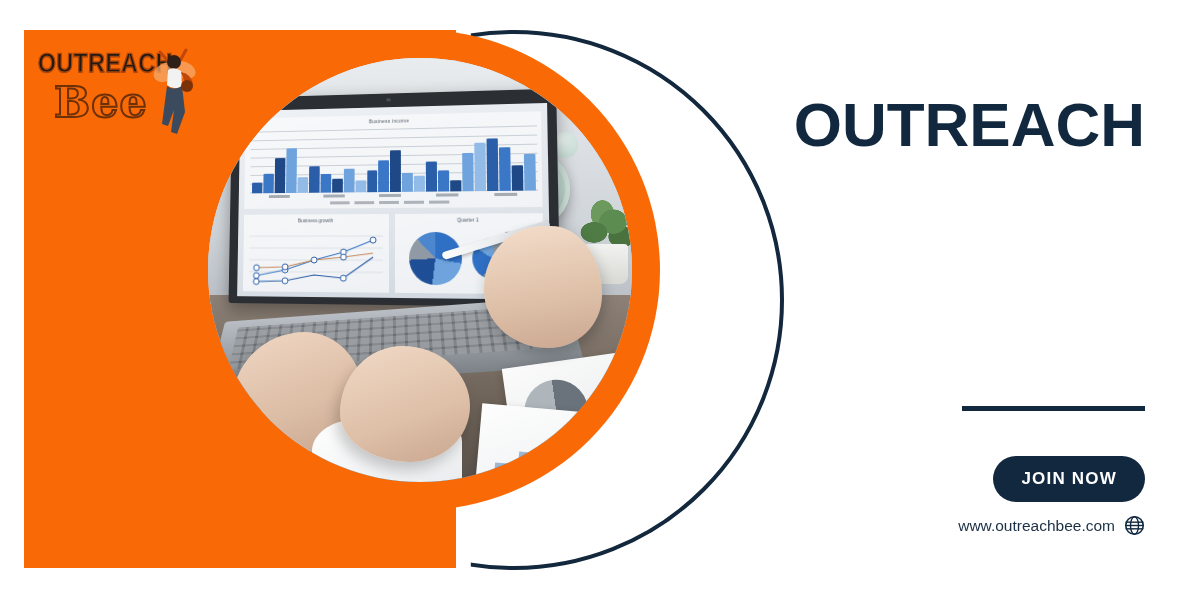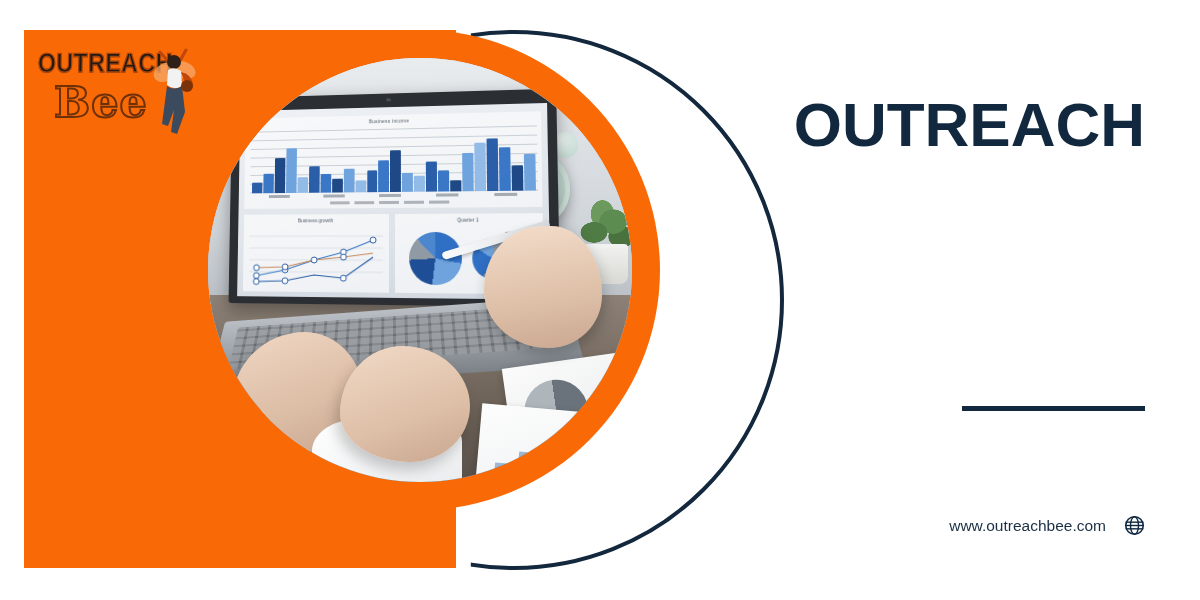--- a/index.html
+++ b/index.html
@@ -223,21 +223,21 @@
     position:absolute; right:55px; top:456px;
     background:#11283F; color:#ffffff;
     border:none; border-radius:24px;
     padding:13px 28px 13px 28px;
     font-family:"Liberation Sans", sans-serif;
     font-weight:bold; font-size:17px; letter-spacing:1.2px;
     cursor:pointer;
   }
   .site-row{
     position:absolute; right:55px; top:515px;
-    display:flex; align-items:center; gap:18px;
+    display:flex; align-items:center; gap:9px;
     color:#1B2F45; font-size:15.5px;text-align:center;
   }
   .globe-icon{ width:21px; height:21px; display:block; }
 </style>
 </head>
 <body>
 
 <div class="banner">
 
   <div class="orange-panel"></div>
@@ -402,20 +402,21 @@
   </div>
 
   <div class="right-col">
     <h1 class="headline">
       <span class="l2">OUTREACH</span>
     </h1>
 
 
     <div class="divider"></div>
 
+    <button class="join-btn">JOIN NOW</button>
 
     <div class="site-row">
       <span>www.outreachbee.com</span>
       <svg class="globe-icon" viewBox="0 0 24 24">
         <circle cx="12" cy="12" r="10" fill="none" stroke="#11283F" stroke-width="1.8"></circle>
         <ellipse cx="12" cy="12" rx="4.6" ry="10" fill="none" stroke="#11283F" stroke-width="1.6"></ellipse>
         <line x1="2" y1="8.2" x2="22" y2="8.2" stroke="#11283F" stroke-width="1.6"></line>
         <line x1="2" y1="12" x2="22" y2="12" stroke="#11283F" stroke-width="1.6"></line>
         <line x1="2" y1="15.8" x2="22" y2="15.8" stroke="#11283F" stroke-width="1.6"></line>
       </svg>

